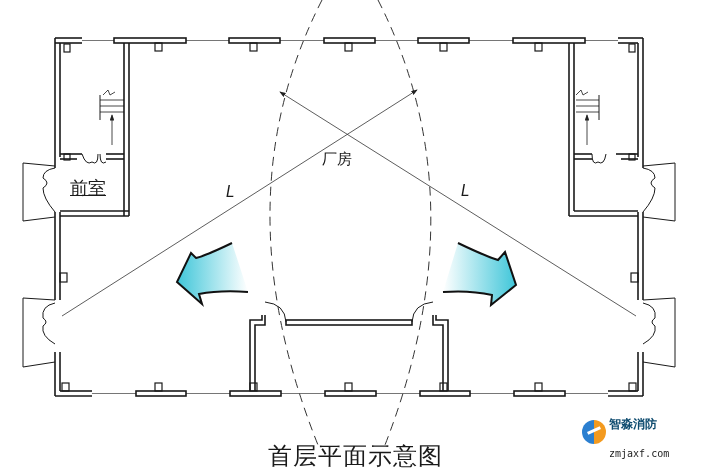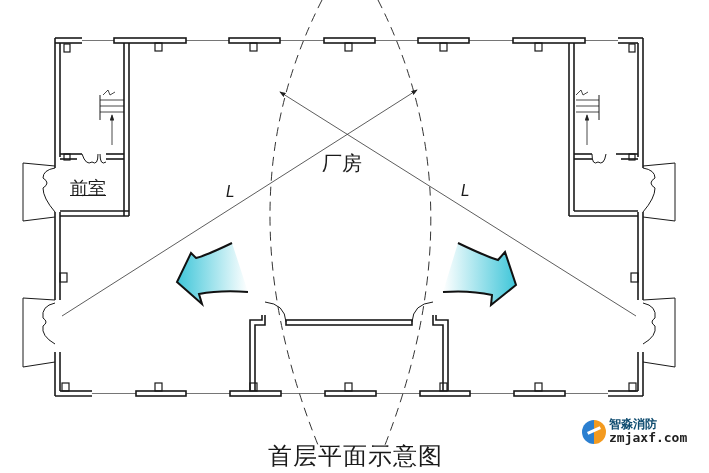--- a/index.html
+++ b/index.html
@@ -1,29 +1,29 @@
 <!DOCTYPE html>
 <html><head>
 <meta charset="utf-8">
 <style>
   html, body { margin:0; padding:0; background:#ffffff; }
   body { width:709px; height:473px; position:relative; overflow:hidden; font-family:"DejaVu Sans", sans-serif; }
   #plan { position:absolute; left:0; top:0; }
   .lbl { position:absolute; color:#1a1a1a; font-family:"DejaVu Sans", sans-serif; white-space:nowrap; }
-  .room-main { left:322px; top:150px; font-size:20px; }
+  .room-main { left:322px; top:150px; font-size:15px; }
   .room-ante { left:70px; top:176px; font-size:18px;text-decoration:underline; }
   .len-l { left:226px; top:183px; font-size:15px; font-style:italic; }
   .len-r { left:461px; top:182px; font-size:15px; font-style:italic; }
   .caption { left:268px; top:440px; font-size:24px; letter-spacing:1px; }
   .wm { position:absolute; left:582px; top:416px; width:120px; height:30px; }
   .wm-logo { position:absolute; left:0; top:4px; width:24px; height:24px; border-radius:50%;
     background:conic-gradient(#f39a1f 0 50%, #2b7fd0 50% 100%); }
   .wm-logo::after { content:""; position:absolute; left:5px; top:9px; width:14px; height:3px; background:#fff; transform:rotate(-25deg); }
   .wm-cn { position:absolute; left:27px; top:0; font-size:12px; font-weight:bold; color:#0c4a6e; }
-  .wm-en { position:absolute; left:27px; top:14px; font-size:13px; font-family:"DejaVu Sans Mono", monospace; font-weight:bold; color:#222; }
+  .wm-en { position:absolute; left:27px; top:32px; font-size:10px; font-family:"DejaVu Sans Mono", monospace; font-weight:normal; color:#222; }
 </style>
 </head>
 <body>
 
 <svg id="plan" width="709" height="473" viewBox="0 0 709 473">
   <defs>
     <linearGradient id="gradL" x1="1" y1="0" x2="0" y2="0">
       <stop offset="0" stop-color="#ffffff"></stop>
       <stop offset="1" stop-color="#3fc6d9"></stop>
     </linearGradient>

